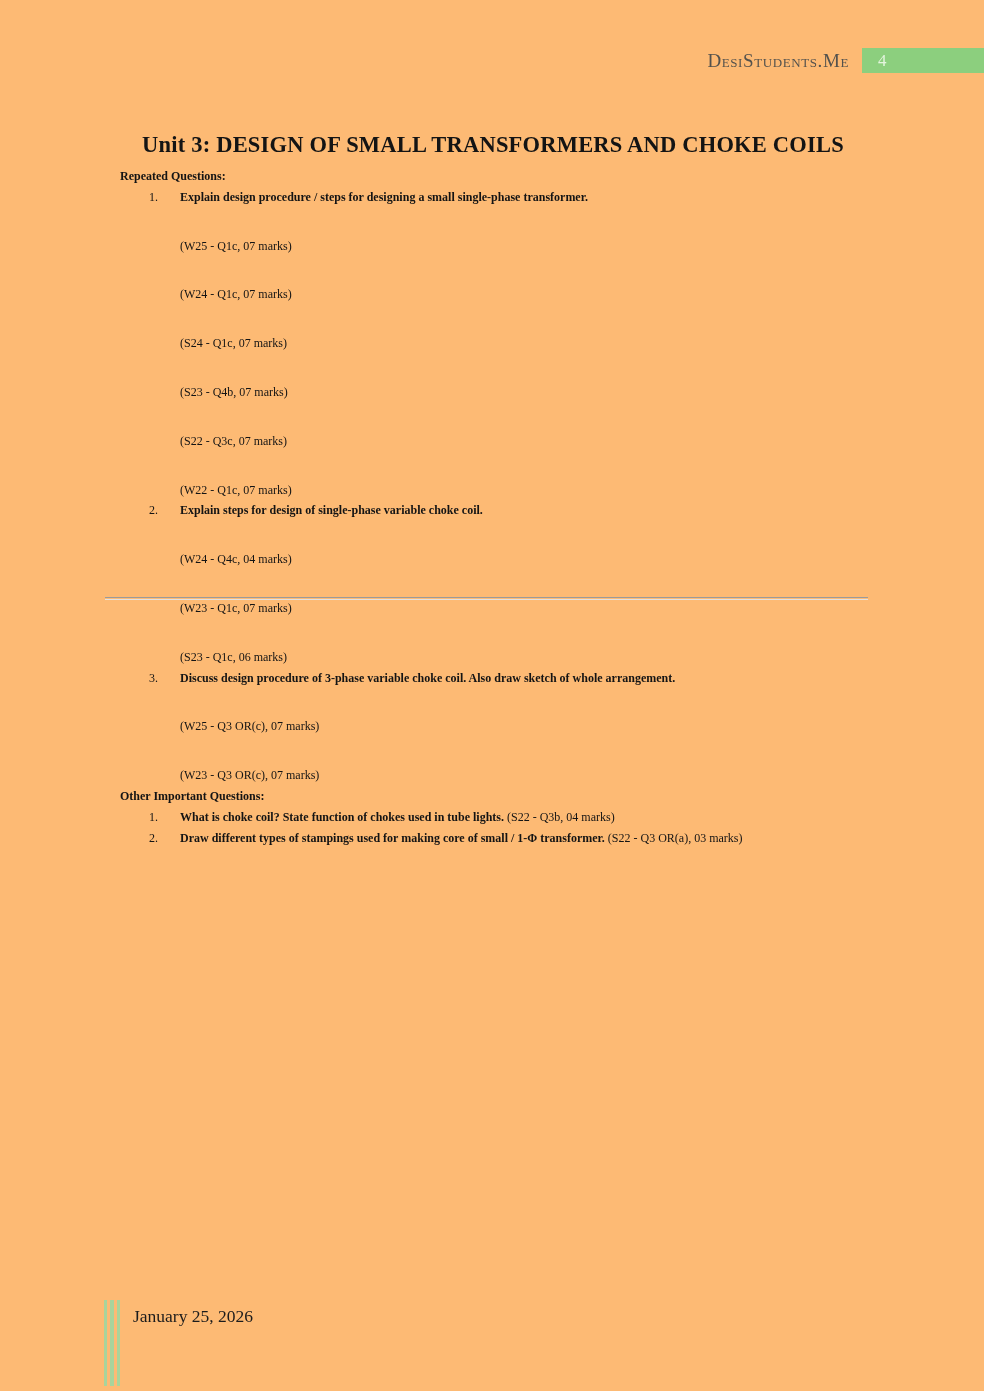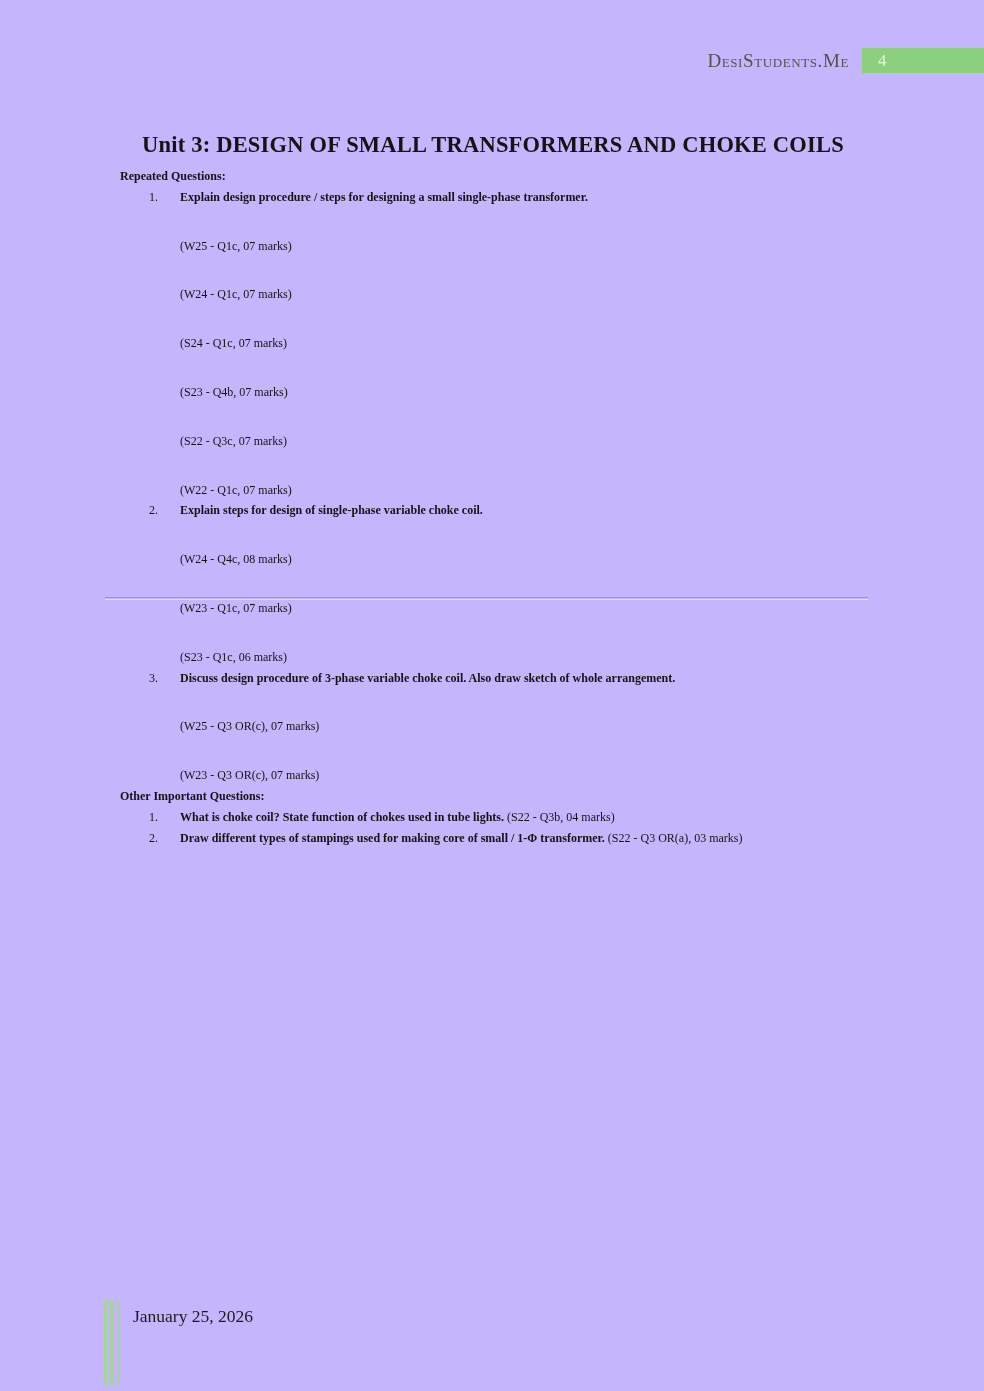--- a/index.html
+++ b/index.html
@@ -1,21 +1,21 @@
 <!DOCTYPE html>
 <html style="--accent-green: #8CCF7E; --badge-text: #E4F4DE; --stripe-green: #A8D49C; --header-text: #54524D;"><head>
 <meta charset="utf-8">
 <style>
   html, body { margin: 0; padding: 0; background: #e9e9e9; }
   .page {
     position: relative;
     width: 984px;
     height: 1391px;
     margin: 0 auto;
-    background: #c4b5fd;
+    background: #fdba74;
     font-family: "Liberation Serif", "DejaVu Serif", serif;
     color: #141414;
     overflow: hidden;
   }
 
   
   .header {
     position: absolute;
     top: 48px;
     left: 0;
@@ -124,21 +124,21 @@
   <div class="title">Unit 3: DESIGN OF SMALL TRANSFORMERS AND CHOKE COILS</div>
 
   <div class="content" id="questions-area">
       <div class="section-heading">Repeated Questions:</div>
       <div class="q-item">
         <div class="q-num">1.</div>
         <div class="q-body"><span class="q-text">Explain design procedure / steps for designing a small single-phase transformer.</span><div class="marks-line">(W25 - Q1c, 07 marks)</div><div class="marks-line">(W24 - Q1c, 07 marks)</div><div class="marks-line">(S24 - Q1c, 07 marks)</div><div class="marks-line">(S23 - Q4b, 07 marks)</div><div class="marks-line">(S22 - Q3c, 07 marks)</div><div class="marks-line">(W22 - Q1c, 07 marks)</div></div>
       </div>
       <div class="q-item">
         <div class="q-num">2.</div>
-        <div class="q-body"><span class="q-text">Explain steps for design of single-phase variable choke coil.</span><div class="marks-line">(W24 - Q4c, 08 marks)</div><div class="marks-line">(W23 - Q1c, 07 marks)</div><div class="marks-line">(S23 - Q1c, 06 marks)</div></div>
+        <div class="q-body"><span class="q-text">Explain steps for design of single-phase variable choke coil.</span><div class="marks-line">(W24 - Q4c, 04 marks)</div><div class="marks-line">(W23 - Q1c, 07 marks)</div><div class="marks-line">(S23 - Q1c, 06 marks)</div></div>
       </div>
       <div class="q-item">
         <div class="q-num">3.</div>
         <div class="q-body"><span class="q-text">Discuss design procedure of 3-phase variable choke coil. Also draw sketch of whole arrangement.</span><div class="marks-line">(W25 - Q3 OR(c), 07 marks)</div><div class="marks-line">(W23 - Q3 OR(c), 07 marks)</div></div>
       </div>
       <div class="section-heading">Other Important Questions:</div>
       <div class="q-item">
         <div class="q-num">1.</div>
         <div class="q-body"><span class="q-text">What is choke coil? State function of chokes used in tube lights.</span> <span class="inline-marks">(S22 - Q3b, 04 marks)</span></div>
       </div>

